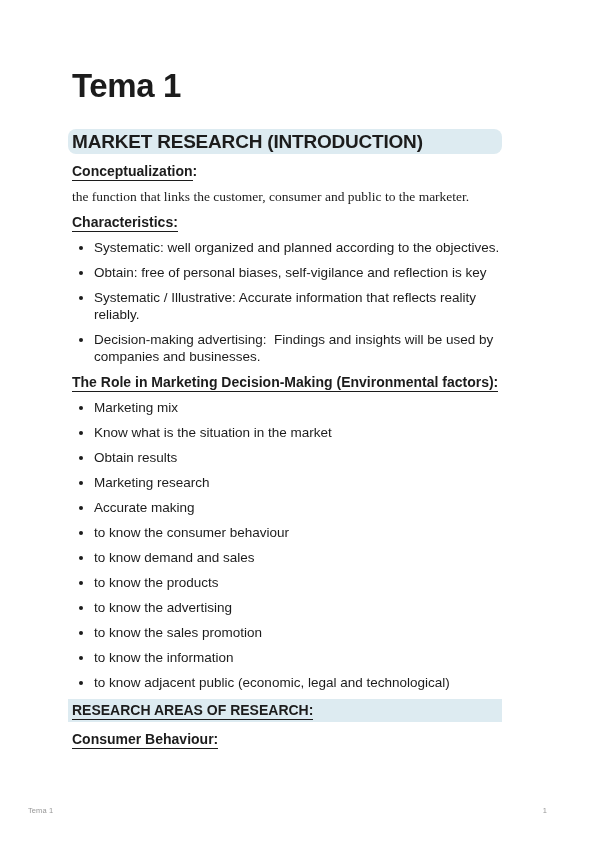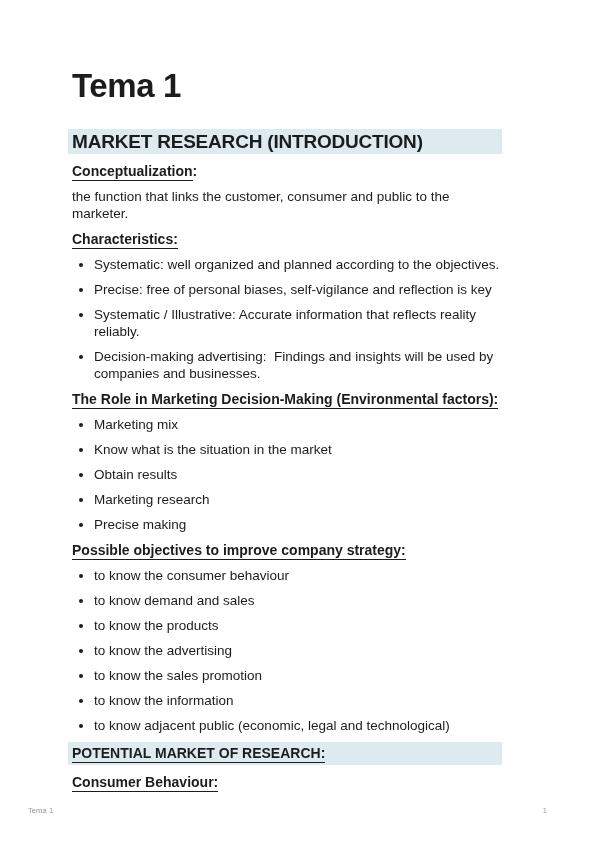--- a/index.html
+++ b/index.html
@@ -27,20 +27,21 @@
   .hl {
     background:#ddebf1;
     margin-left:-4px;
     padding:3px 4px;
   }
   .hl.h2-main {
     font-size:19px;
     line-height:19px;
     font-weight:700;
     letter-spacing:-0.2px;
+    border-radius:8px;
   }
   .hl.h2-small {
     font-size:14px;
     line-height:17px;
     font-weight:700;
     margin-top:0;
   }
   h3.sub {
     font-size:14px;
     line-height:19px;
@@ -49,20 +50,21 @@
   }
   .u {
     border-bottom:1.5px solid #1c1c1c;
     padding-bottom:0.5px;
     text-align:right;
   }
   p.body {
     font-size:13.5px;
     line-height:17px;
     margin:0 0 7px 0;
+    font-family:Liberation Serif, serif;
   }
   ul.doc-list {
     margin:6px 0 0 0;
     padding-left:22px;
     list-style-type:disc;
   }
   ul.doc-list li {
     font-size:13.5px;
     line-height:17px;
     margin:0 0 8px 0;
@@ -89,48 +91,47 @@
   <div class="hl h2-main"><span>MARKET RESEARCH (INTRODUCTION)</span></div>
 
   <h3 class="sub"><span class="u">Conceptualization</span><span>:</span></h3>
 
   <p class="body">the function that links the customer, consumer and public to the marketer.</p>
 
   <h3 class="sub"><span class="u">Characteristics:</span></h3>
 
   <ul class="doc-list">
     <li><span class="b">Systematic:</span><span> well organized and planned according to the objectives.</span></li>
-    <li><span class="b">Precise:</span><span> free of personal biases, self-vigilance and reflection is key</span></li>
+    <li><span class="b">Obtain:</span><span> free of personal biases, self-vigilance and reflection is key</span></li>
     <li><span class="b">Systematic / Illustrative:</span><span> Accurate information that reflects reality reliably.</span></li>
     <li><span class="b">Decision-making advertising:</span><span>&nbsp; Findings and insights will be used by companies and businesses.</span></li>
   </ul>
 
   <h3 class="sub"><span class="u">The Role in Marketing Decision-Making (Environmental factors):</span></h3>
 
   <ul class="doc-list">
     <li>Marketing mix</li>
     <li>Know what is the situation in the market</li>
     <li>Obtain results</li>
     <li>Marketing research</li>
-    <li>Precise making</li>
+    <li>Accurate making</li>
   </ul>
 
-  <h3 class="sub"><span class="u">Possible objectives to improve company strategy:</span></h3>
 
   <ul class="doc-list">
     <li><span>to know the </span><span class="b">consumer behaviour</span><span></span></li>
     <li><span>to know </span><span class="b">demand and sales</span><span></span></li>
     <li><span>to know the </span><span class="b">products</span><span></span></li>
     <li><span>to know the </span><span class="b">advertising</span><span></span></li>
     <li><span>to know the </span><span class="b">sales promotion</span><span></span></li>
     <li><span>to know the </span><span class="b">information</span><span></span></li>
     <li><span>to know </span><span class="b">adjacent public</span><span> (economic, legal and technological)</span></li>
   </ul>
 
-  <div class="hl h2-small"><span class="u">POTENTIAL MARKET OF RESEARCH:</span></div>
+  <div class="hl h2-small"><span class="u">RESEARCH AREAS OF RESEARCH:</span></div>
 
   <h3 class="sub"><span class="u">Consumer Behaviour:</span></h3>
 
   <div class="footer">
     <span>Tema 1</span>
     <span>1</span>
   </div>
 
 </div>
 

